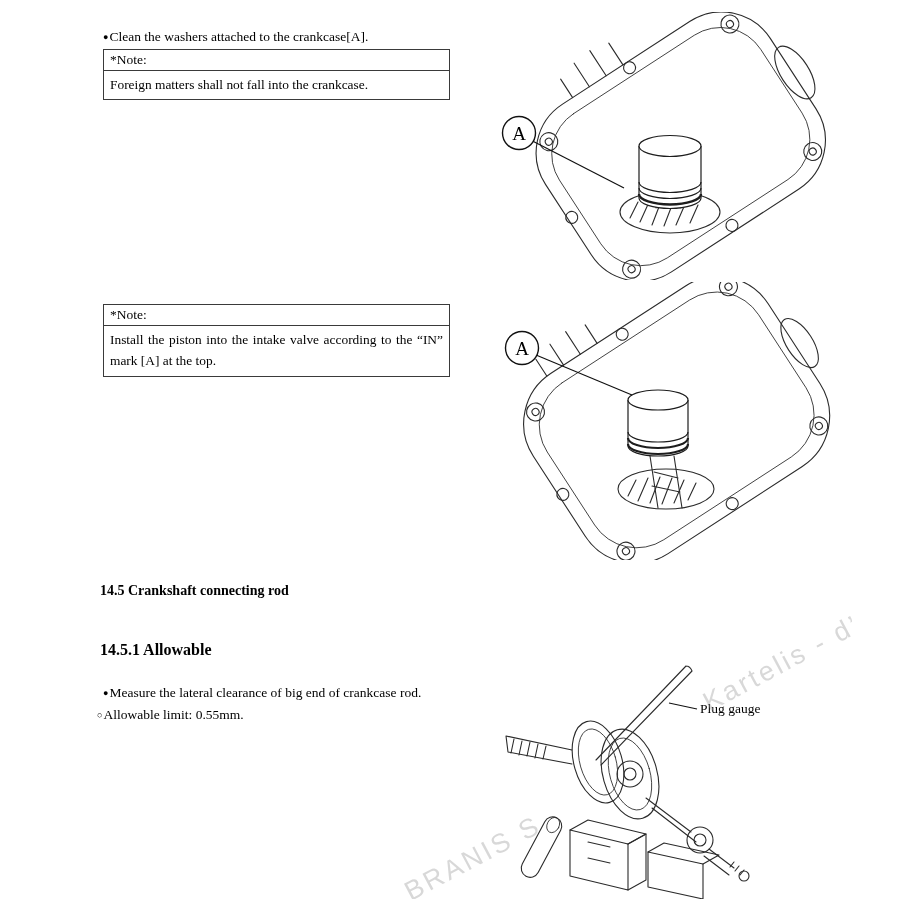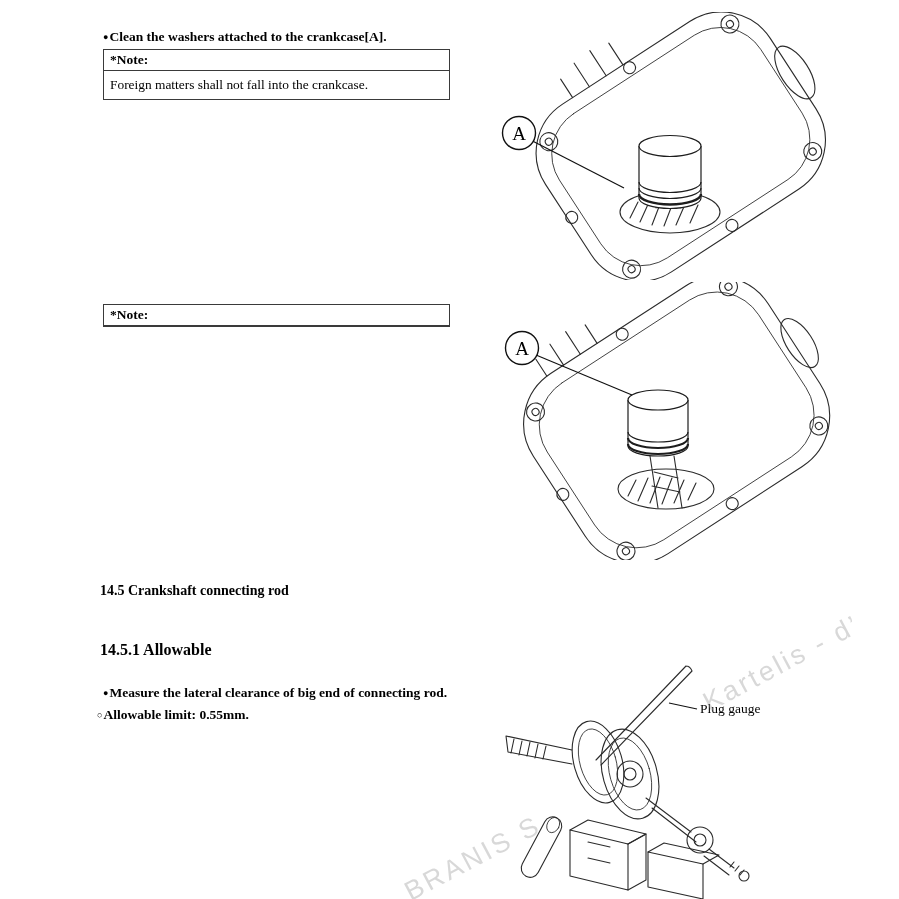--- a/index.html
+++ b/index.html
@@ -2,24 +2,24 @@
 <html><head>
 <meta charset="utf-8">
 <style>
   * { margin:0; padding:0; box-sizing:border-box; }
   html,body { background:#ffffff; }
   body { width:899px; height:899px; }
   .page {
     position:relative; width:899px; height:899px; background:#ffffff;
     font-family:"Liberation Serif", serif; color:#000; overflow:hidden;
   }
-  .bullet-line { position:absolute; font-size:13.5px; white-space:nowrap;font-weight:bold; }
+  .bullet-line { position:absolute; font-size:13.5px; white-space:nowrap; }
   .bullet-line .marker { font-size:9px; vertical-align:1.5px; padding-right:1px; }
   .note-box { position:absolute; width:347px; border:1px solid #3a3a3a; background:#fff; }
-  .note-header { border-bottom:1px solid #3a3a3a; font-weight:bold; font-size:13.5px; padding:2px 6px 2px 6px; }
+  .note-header { border-bottom:1px solid #3a3a3a; font-weight:normal; font-size:13.5px; padding:2px 6px 2px 6px; }
   .note-body { font-size:13.4px; padding:3px 6px 4px 6px; text-align:justify; line-height:1.6; }
   .heading1 { position:absolute; font-weight:bold; font-size:14px; white-space:nowrap; }
   .heading2 { position:absolute; font-weight:bold; font-size:16px; white-space:nowrap; }
   .figure { position:absolute; }
   .watermark {
     position:absolute; font-family:"Liberation Sans", sans-serif;
     color:#9a9a9a; opacity:.38; letter-spacing:3px; font-size:27px;
     transform:rotate(-28deg); white-space:nowrap; pointer-events:none;
   }
   svg { display:block; }
@@ -73,20 +73,21 @@
         <line x1="34.5" y1="129" x2="126" y2="176" stroke="#111" stroke-width="1.2"></line>
         <circle cx="21" cy="121" r="16.5" fill="#ffffff" stroke="#111" stroke-width="1.4"></circle>
         <text x="21" y="128" text-anchor="middle" font-size="19" font-family="Liberation Serif, serif" fill="#000">A</text>
       </g>
     </svg>
   </div>
 
 
   <div class="note-box" style="left:103px; top:304px;">
     <div class="note-header">*Note:</div>
+    <div class="note-body">Install the piston into the intake valve according to the “IN” mark [A] at the top.</div>
   </div>
 
   <div class="figure" style="left:498px; top:282px; width:345px; height:278px;">
     <svg width="345" height="278" viewBox="0 0 345 278">
       <g fill="none" stroke="#2b2b2b" stroke-width="1.1" stroke-linejoin="round" stroke-linecap="round">
         <g transform="rotate(-33 180 140)">
           <rect x="40" y="30" width="280" height="215" rx="60"></rect>
           <rect x="54" y="44" width="252" height="187" rx="50" stroke-width="0.8"></rect>
           <circle cx="66" cy="54" r="9"></circle>
             <circle cx="66" cy="54" r="3.5"></circle>
@@ -118,21 +119,21 @@
         <circle cx="24" cy="66" r="16.5" fill="#ffffff" stroke="#111" stroke-width="1.4"></circle>
         <text x="24" y="73" text-anchor="middle" font-size="19" font-family="Liberation Serif, serif" fill="#000">A</text>
       </g>
     </svg>
   </div>
 
   <div class="heading1" style="left:100px; top:583px;">14.5 Crankshaft connecting rod</div>
   <div class="heading2" style="left:100px; top:641px;">14.5.1 Allowable</div>
 
   <div class="bullet-line" style="left:103px; top:685px;">
-    <span class="marker">●</span><span>Measure the lateral clearance of big end of connecting rod.</span>
+    <span class="marker">●</span><span>Measure the lateral clearance of big end of crankcase rod.</span>
   </div>
   <div class="bullet-line" style="left:97px; top:707px;">
     <span class="marker">○</span><span>Allowable limit: 0.55mm.</span>
   </div>
 
   <div class="figure" style="left:478px; top:662px; width:330px; height:237px;">
     <svg width="330" height="237" viewBox="0 0 330 237">
       <g fill="none" stroke="#2b2b2b" stroke-width="1.1" stroke-linejoin="round" stroke-linecap="round">
 
         <path d="M208,4 L118,98 M214,9 L123,103 M208,4 Q212,4 214,9"></path>

